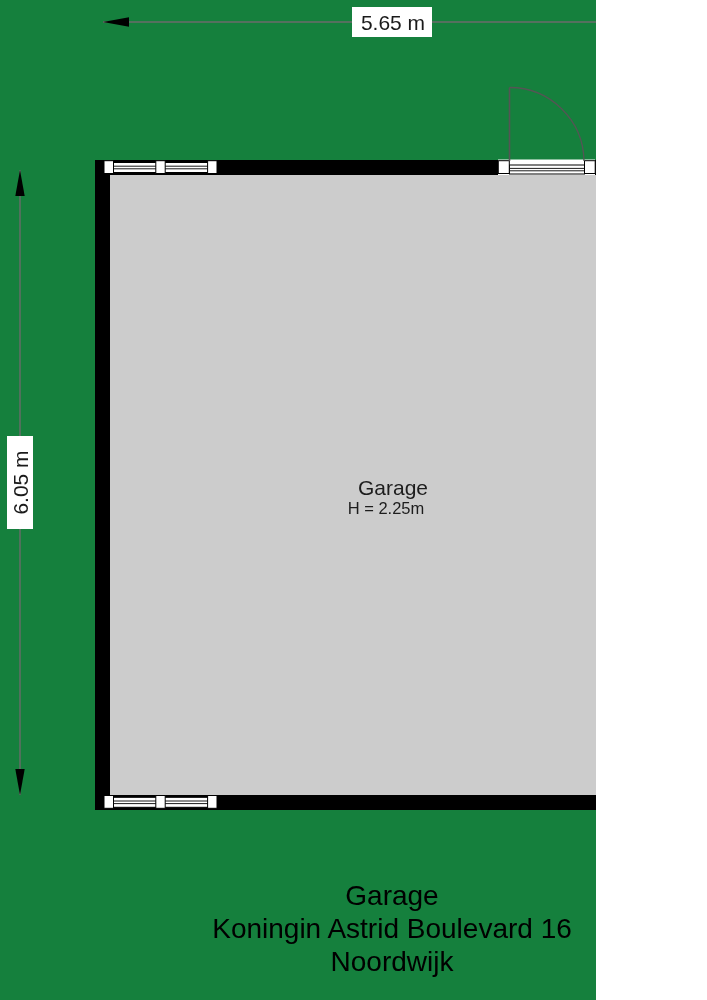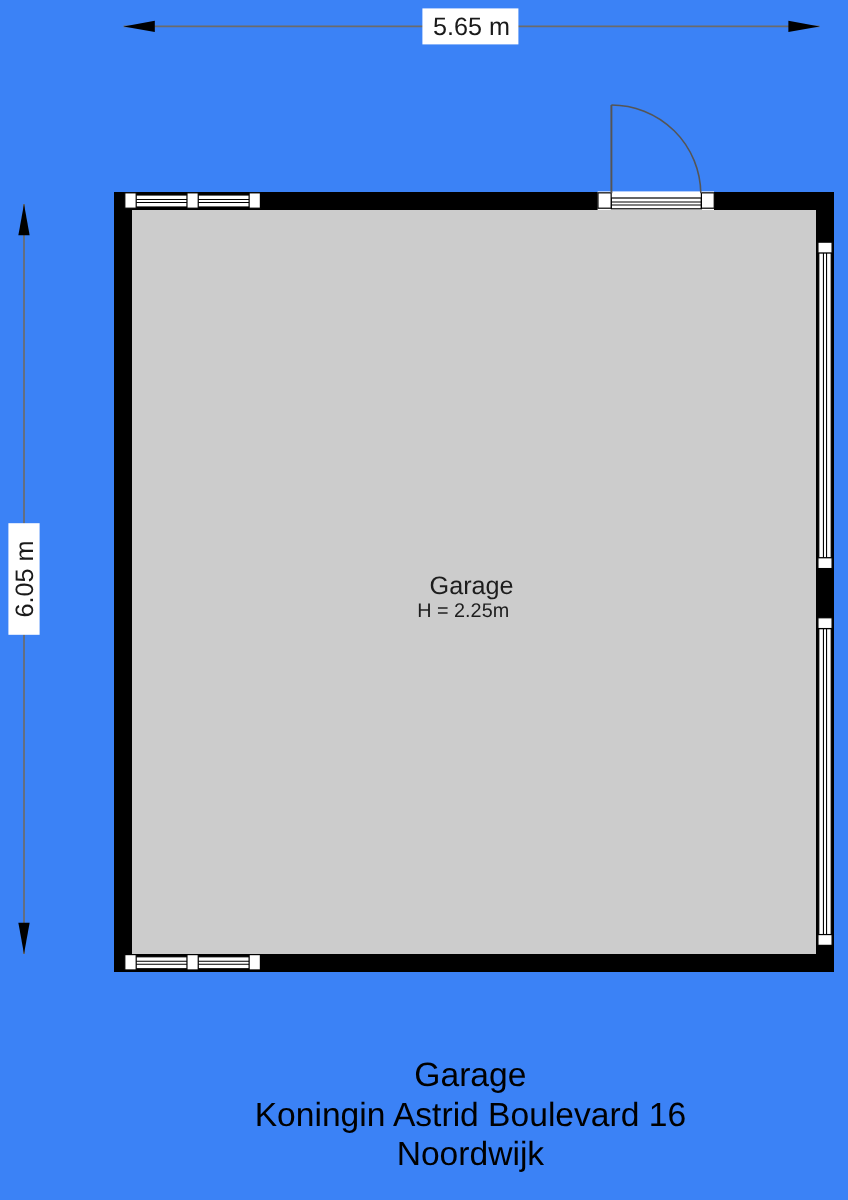--- a/index.html
+++ b/index.html
@@ -2,23 +2,23 @@
 <html><head>
 <meta charset="utf-8">
 <style>
   html, body {
     margin: 0;
     padding: 0;
     background: #ffffff;
   }
   .canvas {
     position: relative;
-    width: 707px;
+    width: 596px;
     height: 1000px;
-    background: #3b82f6;
+    background: #15803d;
     font-family: "Liberation Sans", sans-serif;
     overflow: hidden;
   }
   svg text {
     font-family: "Liberation Sans", sans-serif;
   }
   .dim-label {
     font-size: 21px;
     fill: #1a1a1a;
   }

